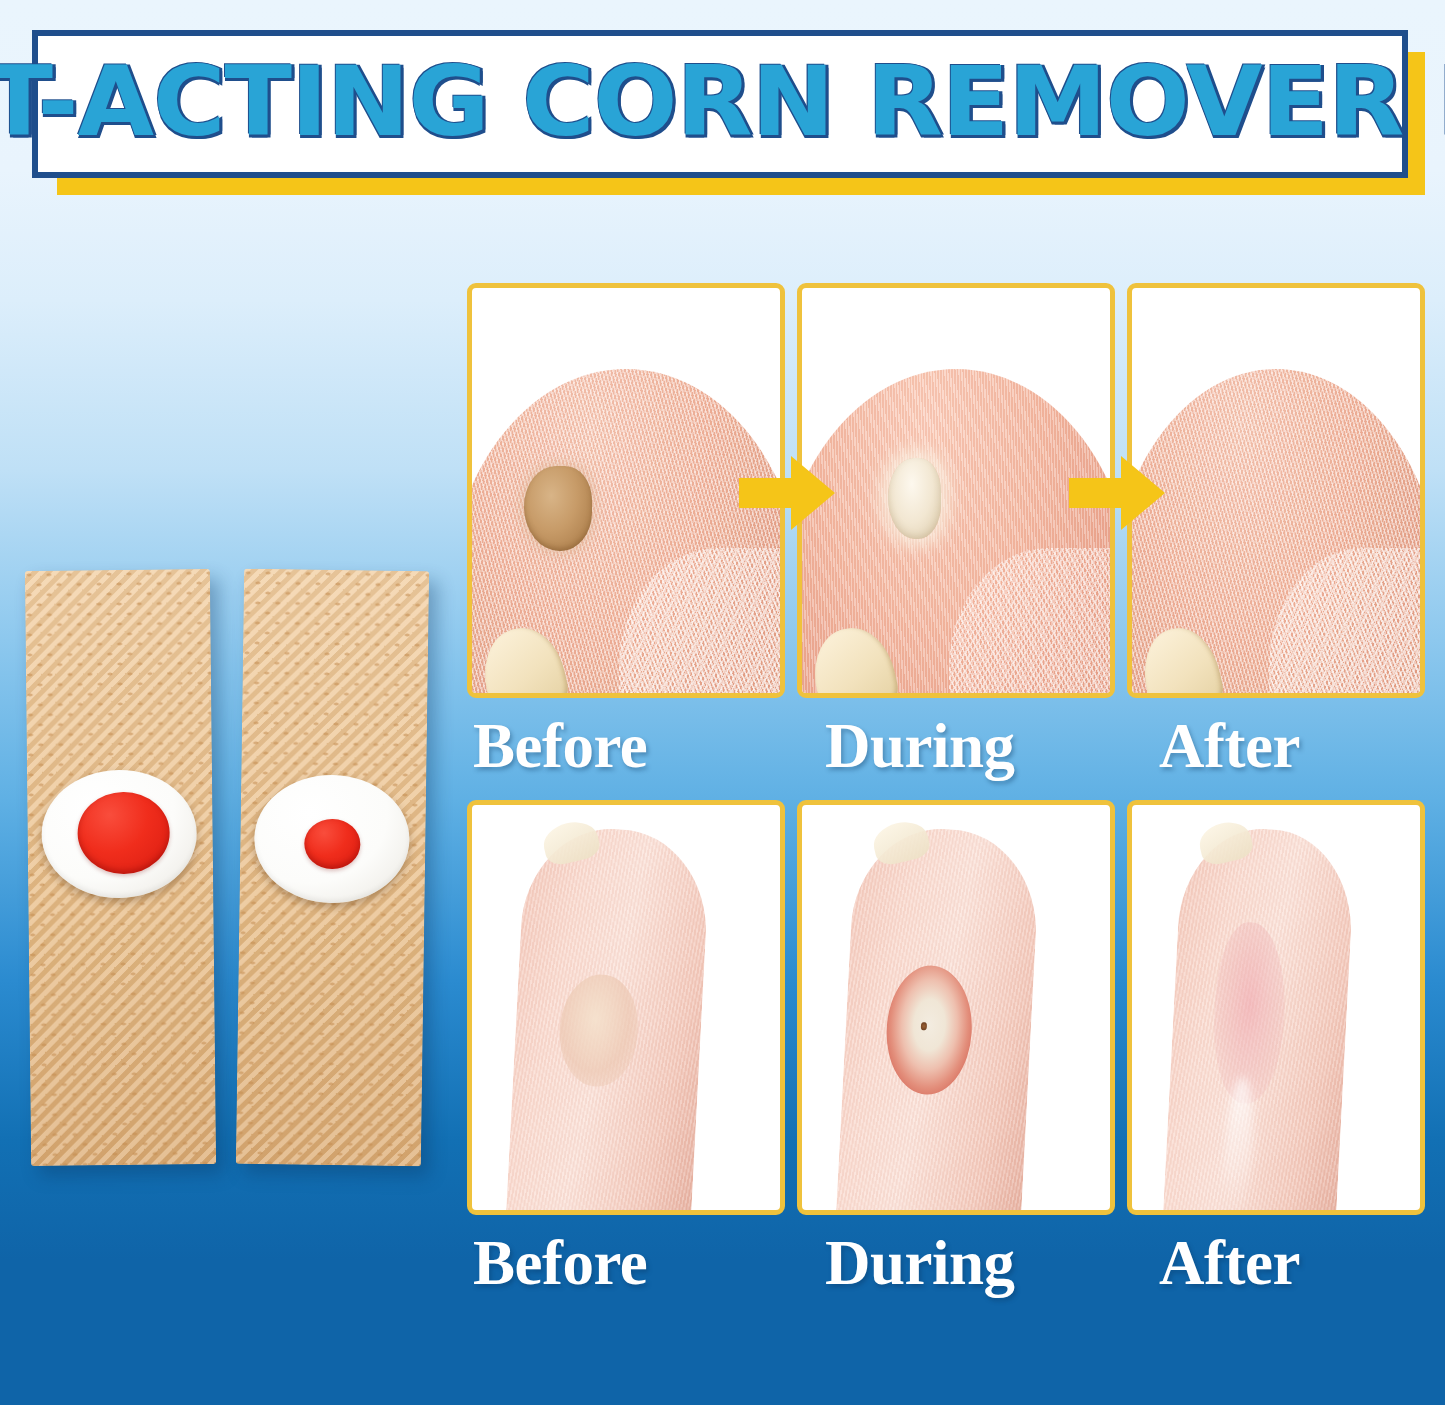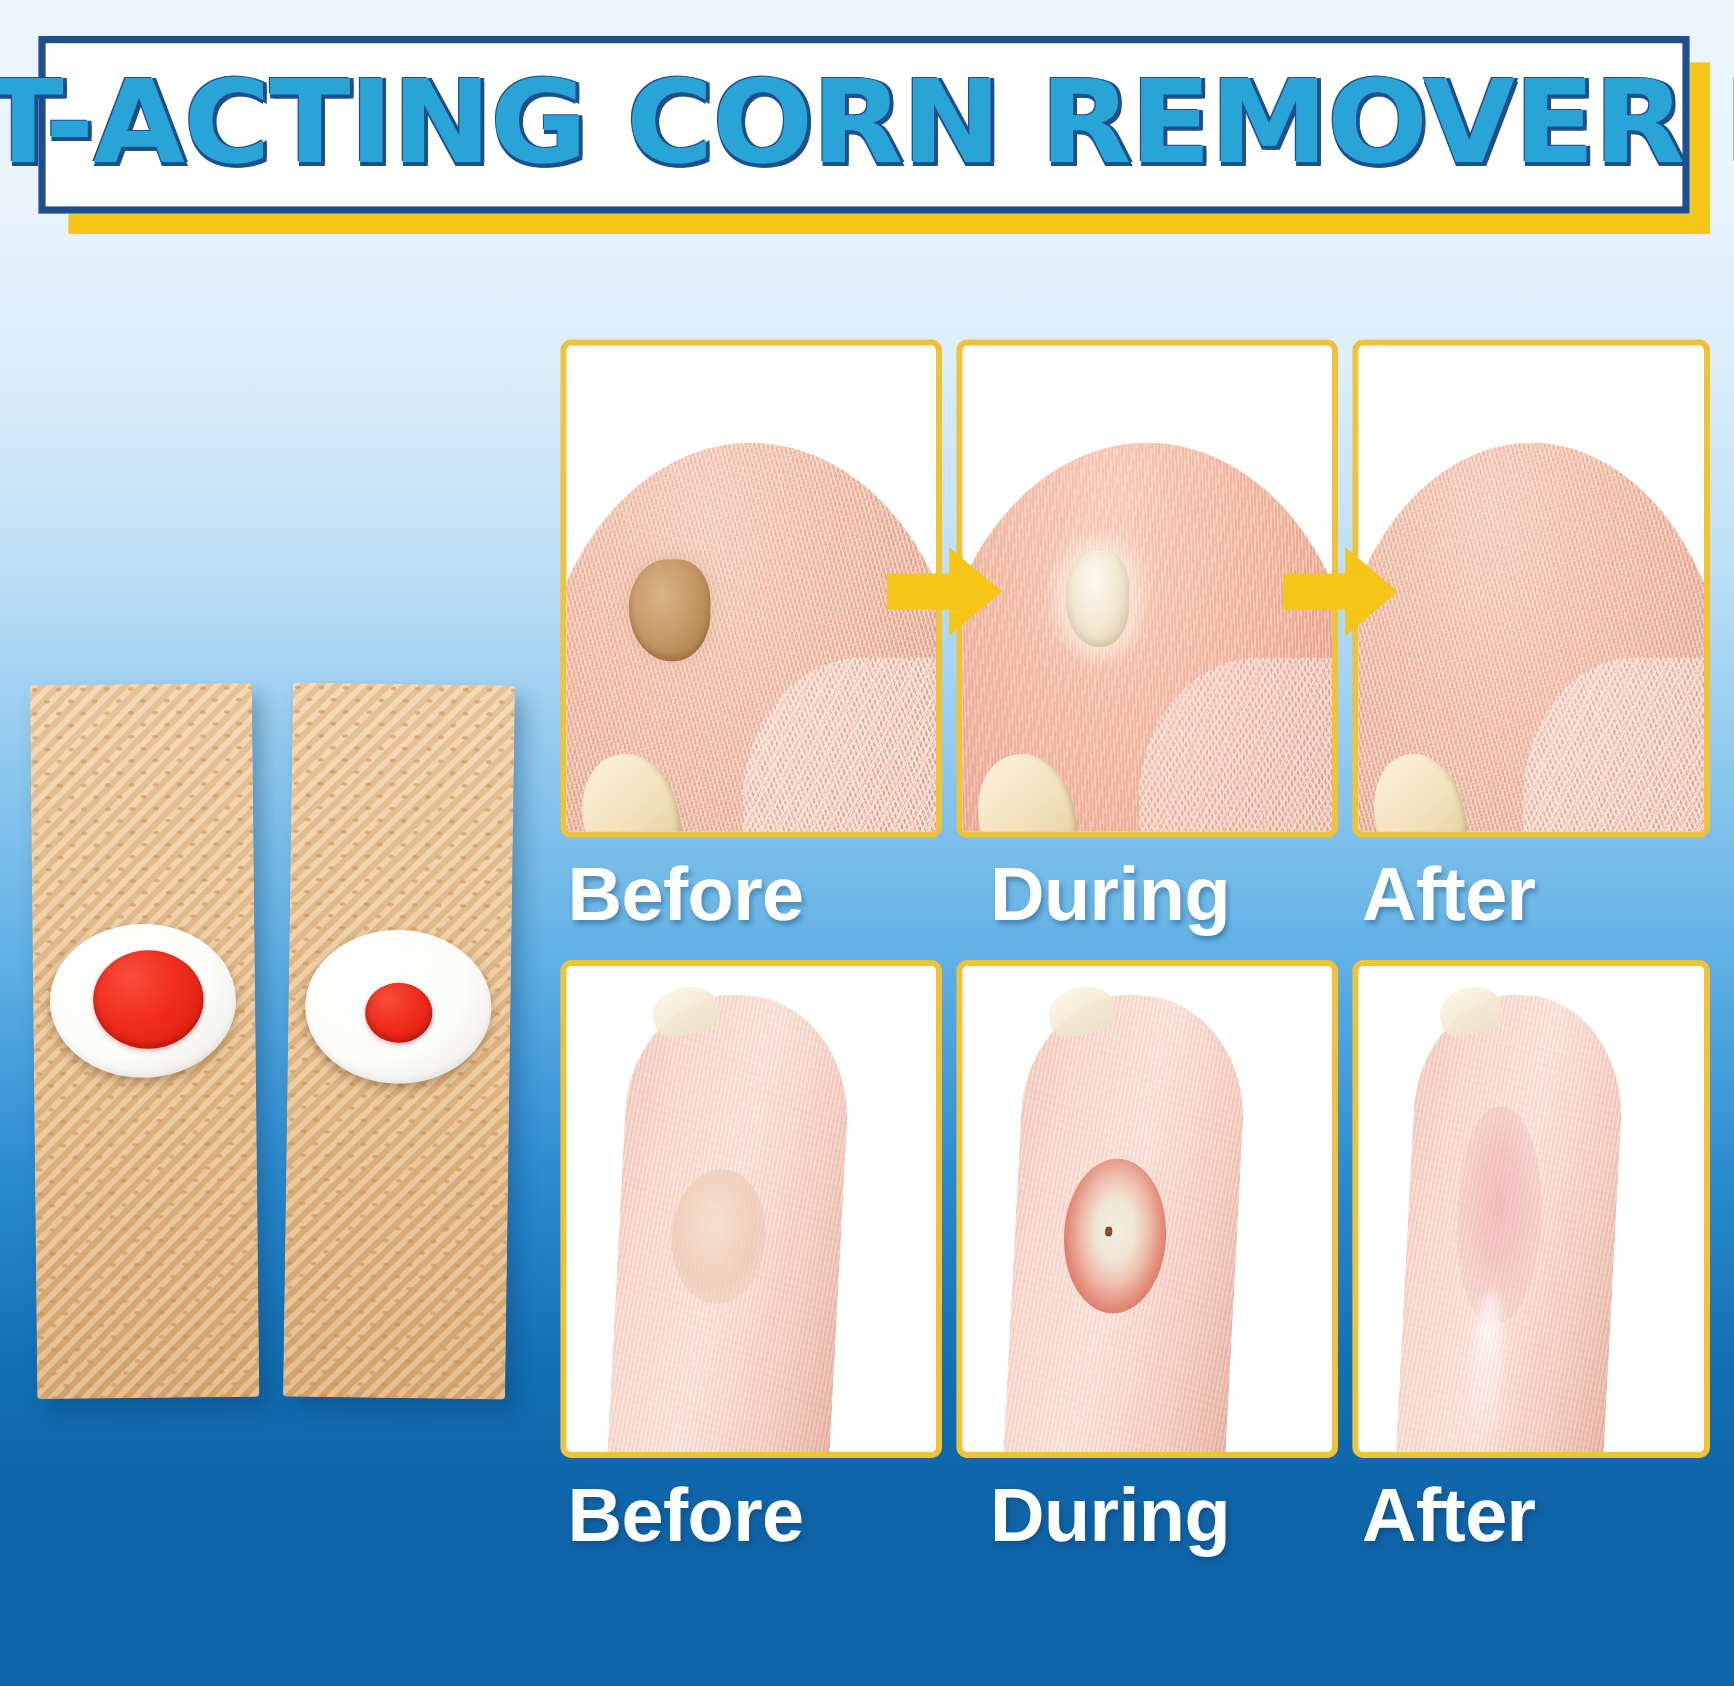--- a/index.html
+++ b/index.html
@@ -238,32 +238,32 @@
   .arrow svg{ width:100%; height:100%; display:block; }
   .a-top-1{ left:272px; top:173px; }
   .a-top-2{ left:602px; top:173px; }
 
   
   .labels{ position:absolute; left:0; width:958px; height:92px; }
   .labels.top{ top:418px; }
   .labels.bottom{ top:935px; }
   .label{
     position:absolute;top:0;
-    font-family:Liberation Sans, sans-serif;
+    font-family:Liberation Serif, serif;
     font-weight:bold;
     font-size:63px;
     line-height:90px;
     color:#ffffff;
     letter-spacing:-0.5px;
     text-shadow:2px 3px 4px rgba(10,50,90,.35);
     white-space:nowrap;
   }
   .label.l1{ left:6px; }
   .label.l2{ left:358px; }
-  .label.l3{ left:668px; }
+  .label.l3{ left:692px; }
 </style>
 </head>
 <body>
 
 <div class="poster">
 
   <div class="header-wrap">
     <div class="header-shadow"></div>
     <div class="header-box">
       <div class="header-title">FAST-ACTING CORN REMOVER PAD</div>

